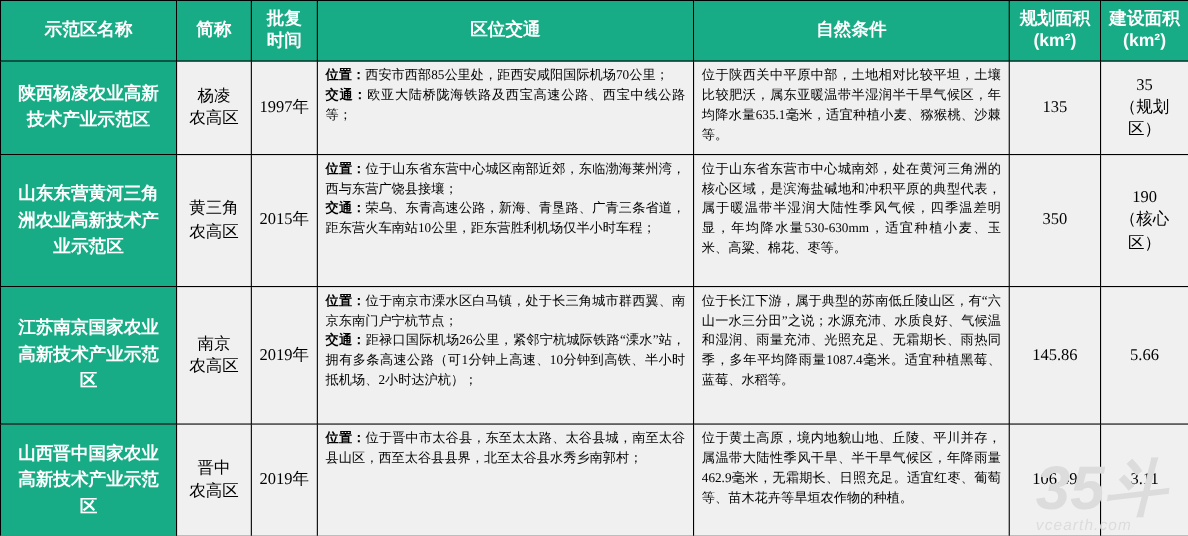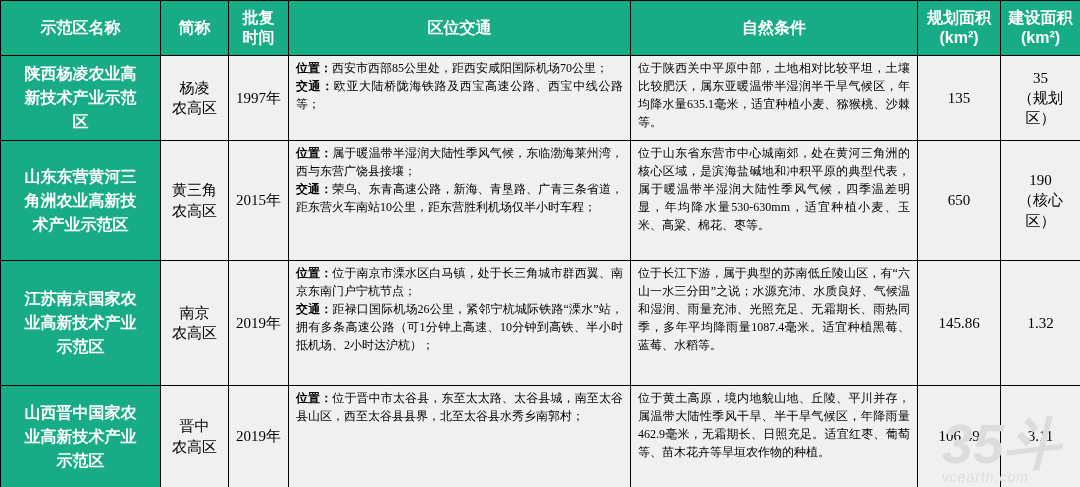--- a/index.html
+++ b/index.html
@@ -5,21 +5,21 @@
   html,body{margin:0;padding:0;background:#fff;}
   body{width:1080px;height:487px;position:relative;overflow:hidden;
        font-family:"Liberation Serif","DejaVu Serif",serif;color:#000;}
   table{border-collapse:collapse;table-layout:fixed;width:1080px;height:487px;}
   td,th{border:1.5px solid #000;padding:2px 5px;vertical-align:middle;box-sizing:border-box;}
   .head th{background:var(--green);color:#fff;font-weight:bold;text-align:center;
            font-family:"Liberation Sans","DejaVu Sans",sans-serif;
            font-size:16px;line-height:1.25;white-space:pre-line;}
   .name-cell{background:var(--green);color:#fff;font-weight:bold;text-align:center;
              font-family:"Liberation Sans","DejaVu Sans",sans-serif;
-             font-size:16px;line-height:1.5;padding:2px 20px;}
+             font-size:16px;line-height:1.5;padding:2px 8px;}
   .gray{background:#f0f0f0;}
   .center{text-align:center;font-size:15px;white-space:pre-line;line-height:1.35;}
   .text-cell{font-size:12px;line-height:1.5;text-align:justify;padding:3px 7px;vertical-align:top;}
   .text-cell p{margin:0;}
   .b{font-weight:bold;}
   .watermark{position:absolute;right:20px;bottom:2px;
              color:#dcdcdc;pointer-events:none;
              font-family:"Liberation Sans","DejaVu Sans",sans-serif;}
   .watermark .logo{font-size:56px;font-weight:bold;font-style:italic;line-height:0.9;}
   .watermark .site{font-size:14px;letter-spacing:1px;font-style:italic;}
@@ -65,41 +65,41 @@
     <td class="gray center">35
 （规划区）</td>
   </tr>
 
   <tr style="height:120px">
     <td class="name-cell">山东东营黄河三角洲农业高新技术产业示范区</td>
     <td class="gray center">黄三角
 农高区</td>
     <td class="gray center">2015年</td>
     <td class="gray text-cell">
-      <p><span class="b">位置：</span><span>属于暖温带半湿润大陆性季风气候，东临渤海莱州湾，西与东营广饶县接壤；</span></p>
+      <p><span class="b">位置：</span><span>位于山东省东营中心城区南部近郊，东临渤海莱州湾，西与东营广饶县接壤；</span></p>
       <p><span class="b">交通：</span><span>荣乌、东青高速公路，新海、青垦路、广青三条省道，距东营火车南站10公里，距东营胜利机场仅半小时车程；</span></p>
     </td>
     <td class="gray text-cell">位于山东省东营市中心城南郊，处在黄河三角洲的核心区域，是滨海盐碱地和冲积平原的典型代表，属于暖温带半湿润大陆性季风气候，四季温差明显，年均降水量530-630mm，适宜种植小麦、玉米、高粱、棉花、枣等。</td>
-    <td class="gray center">650</td>
+    <td class="gray center">350</td>
     <td class="gray center">190
 （核心区）</td>
   </tr>
 
   <tr style="height:125px">
     <td class="name-cell">江苏南京国家农业高新技术产业示范区</td>
     <td class="gray center">南京
 农高区</td>
     <td class="gray center">2019年</td>
     <td class="gray text-cell">
       <p><span class="b">位置：</span><span>位于南京市溧水区白马镇，处于长三角城市群西翼、南京东南门户宁杭节点；</span></p>
       <p><span class="b">交通：</span><span>距禄口国际机场26公里，紧邻宁杭城际铁路“溧水”站，拥有多条高速公路（可1分钟上高速、10分钟到高铁、半小时抵机场、2小时达沪杭）；</span></p>
     </td>
     <td class="gray text-cell">位于长江下游，属于典型的苏南低丘陵山区，有“六山一水三分田”之说；水源充沛、水质良好、气候温和湿润、雨量充沛、光照充足、无霜期长、雨热同季，多年平均降雨量1087.4毫米。适宜种植黑莓、蓝莓、水稻等。</td>
     <td class="gray center">145.86</td>
-    <td class="gray center">1.32</td>
+    <td class="gray center">5.66</td>
   </tr>
 
   <tr style="height:102px">
     <td class="name-cell">山西晋中国家农业高新技术产业示范区</td>
     <td class="gray center">晋中
 农高区</td>
     <td class="gray center">2019年</td>
     <td class="gray text-cell">
       <p><span class="b">位置：</span><span>位于晋中市太谷县，东至太太路、太谷县城，南至太谷县山区，西至太谷县县界，北至太谷县水秀乡南郭村；</span></p>
 

